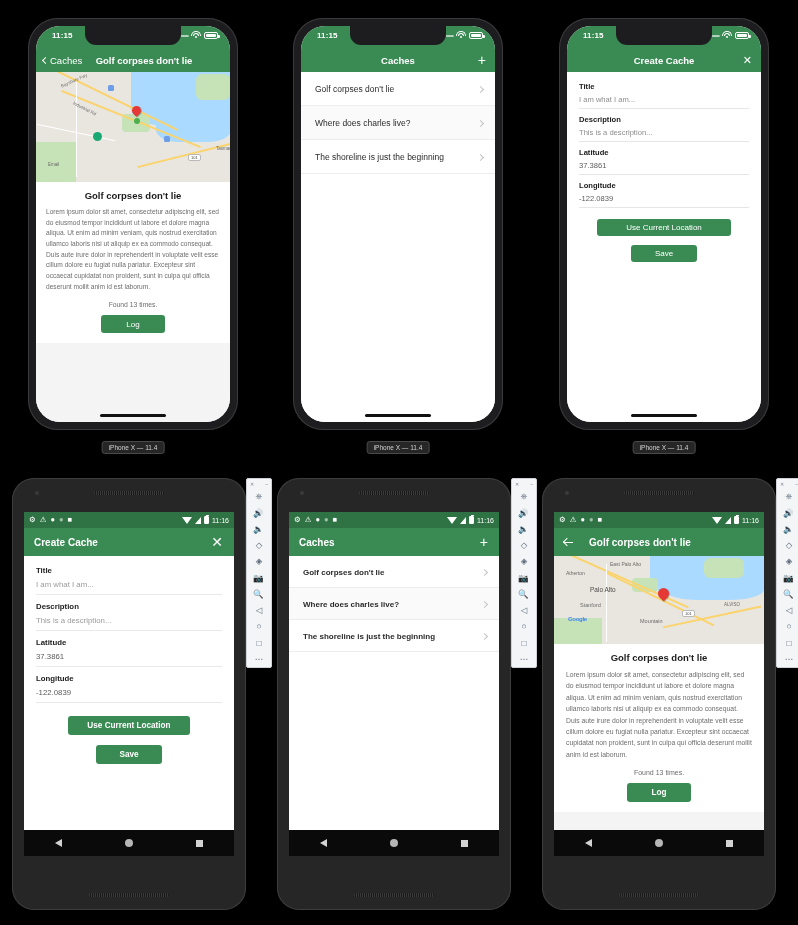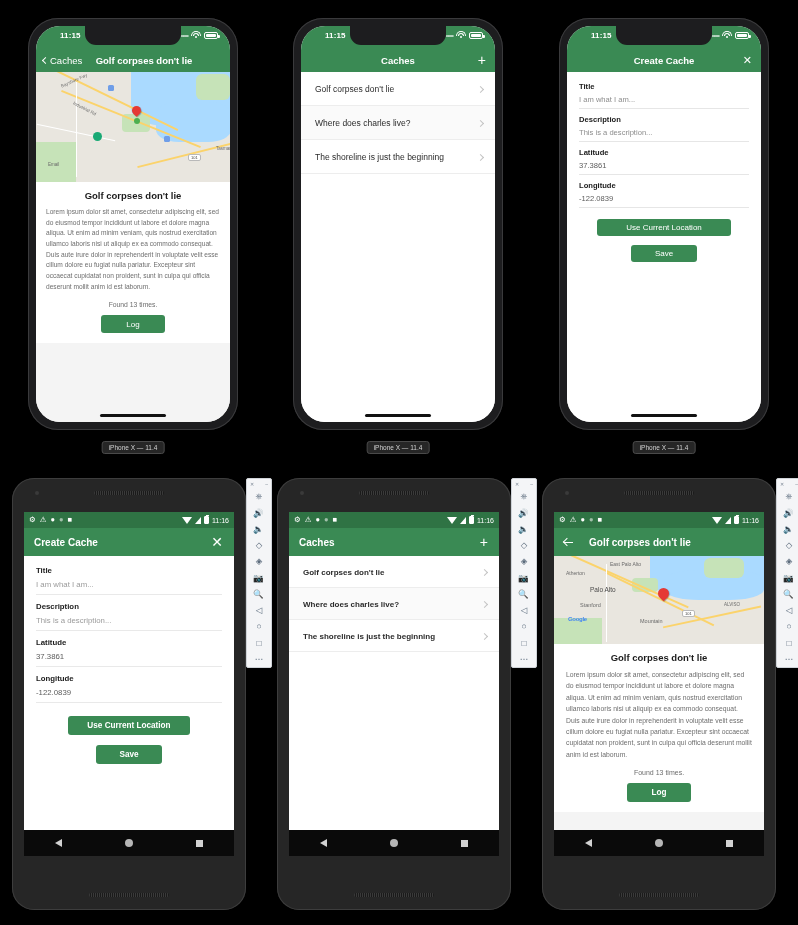--- a/index.html
+++ b/index.html
@@ -28,21 +28,21 @@
     position: absolute; left: 50%; top: 0; transform: translateX(-50%);
     width: 96px; height: 19px; background: #1d1d1f;
     border-bottom-left-radius: 11px; border-bottom-right-radius: 11px;
     z-index: 30;
   }
   .ios-status {
     height: 22px; background: #3a8a54; color: #fff;
     display: flex; align-items: center; position: relative;
     font-size: 8px; font-weight: bold; flex: 0 0 auto;
   }
-  .ios-status .time { position: absolute; left: 16px; top: 5px; letter-spacing: .1px; margin-left: 8px; }
+  .ios-status .time { position: absolute; left: 16px; top: 5px; letter-spacing: .1px; }
   .ios-status .right { position: absolute; right: 12px; top: 5px; display: flex; align-items: center; gap: 3px; }
   .dots { letter-spacing: -1px; font-size: 7px; color: #bcd8c5; }
   .wifi-ios { width: 10px; height: 8px; position: relative; }
   .wifi-ios i { position: absolute; left: 50%; transform: translateX(-50%);
     border: 1.2px solid #fff; border-bottom: none; border-radius: 50% 50% 0 0 / 100% 100% 0 0; }
   .wifi-ios i:nth-child(1) { width: 10px; height: 5px; top: 0; }
   .wifi-ios i:nth-child(2) { width: 6px; height: 3px; top: 2.2px; }
   .wifi-ios i:nth-child(3) { width: 2px; height: 2px; top: 4.6px; background: #fff; border-radius: 50%; border: none; }
   .batt { width: 14px; height: 7px; border: 1px solid #fff; border-radius: 2px; position: relative; }
   .batt::after { content:""; position:absolute; left:1px; top:1px; bottom:1px; right:1px; background:#fff; border-radius:1px;}

